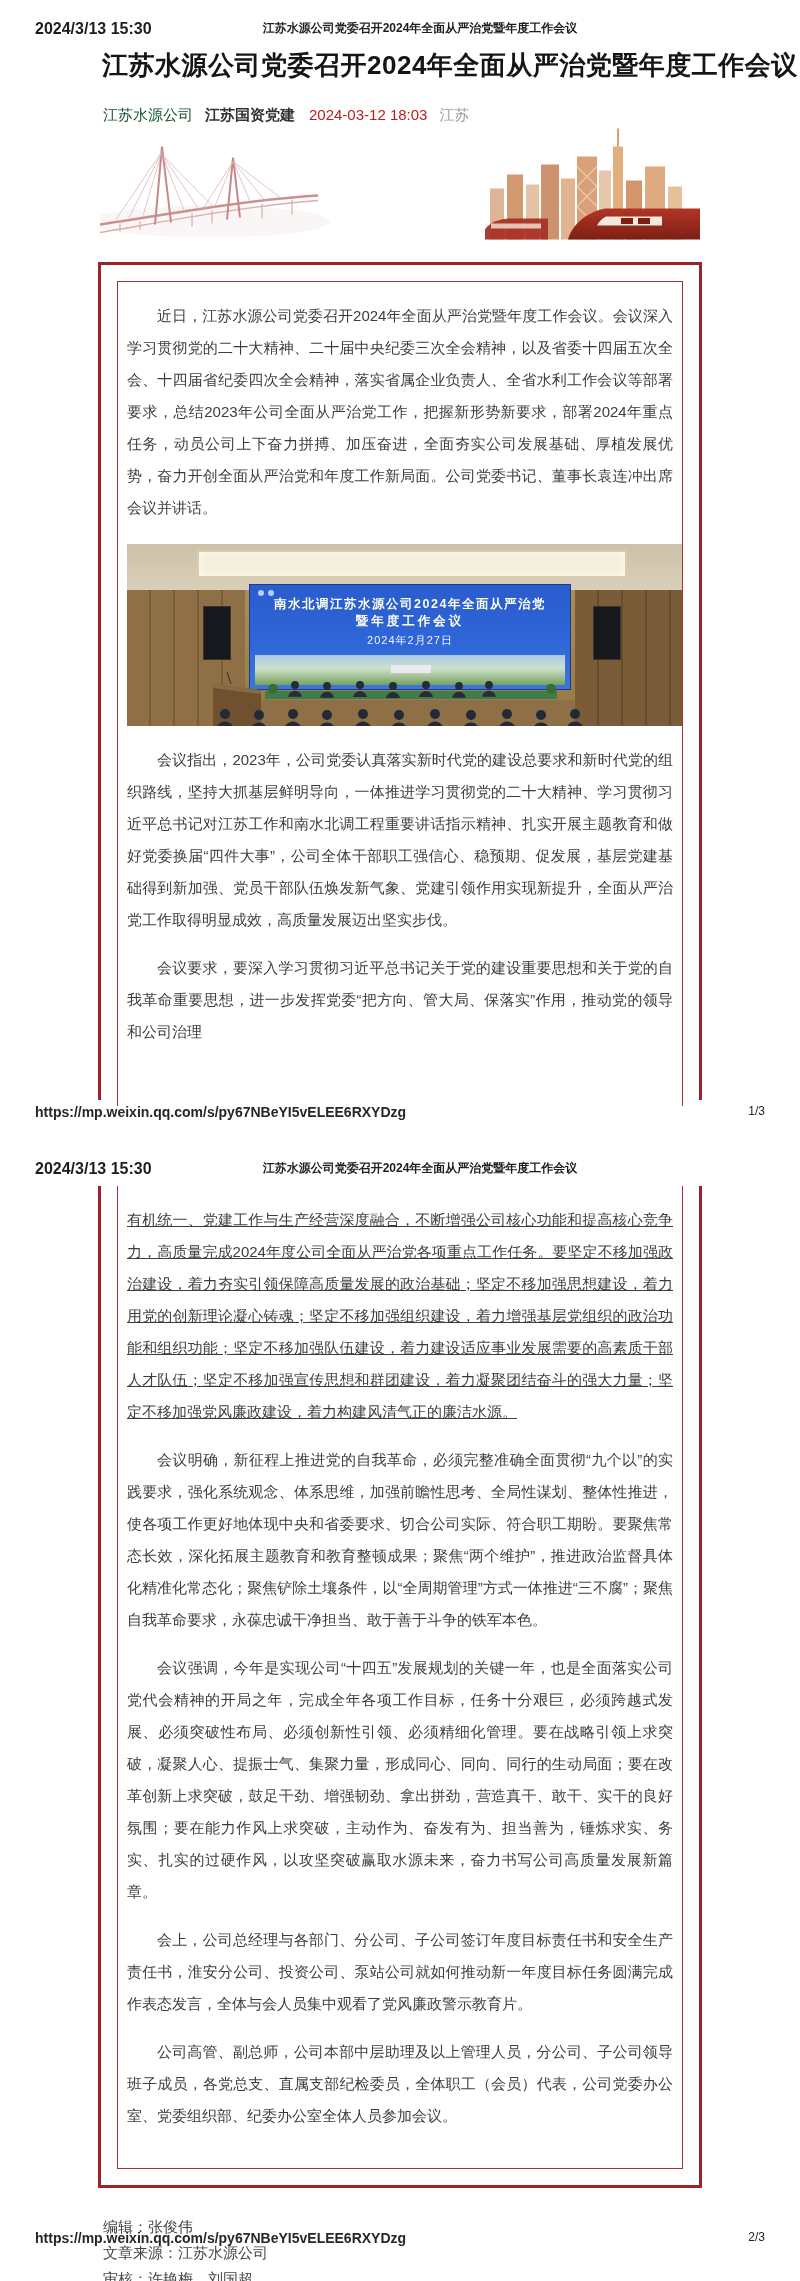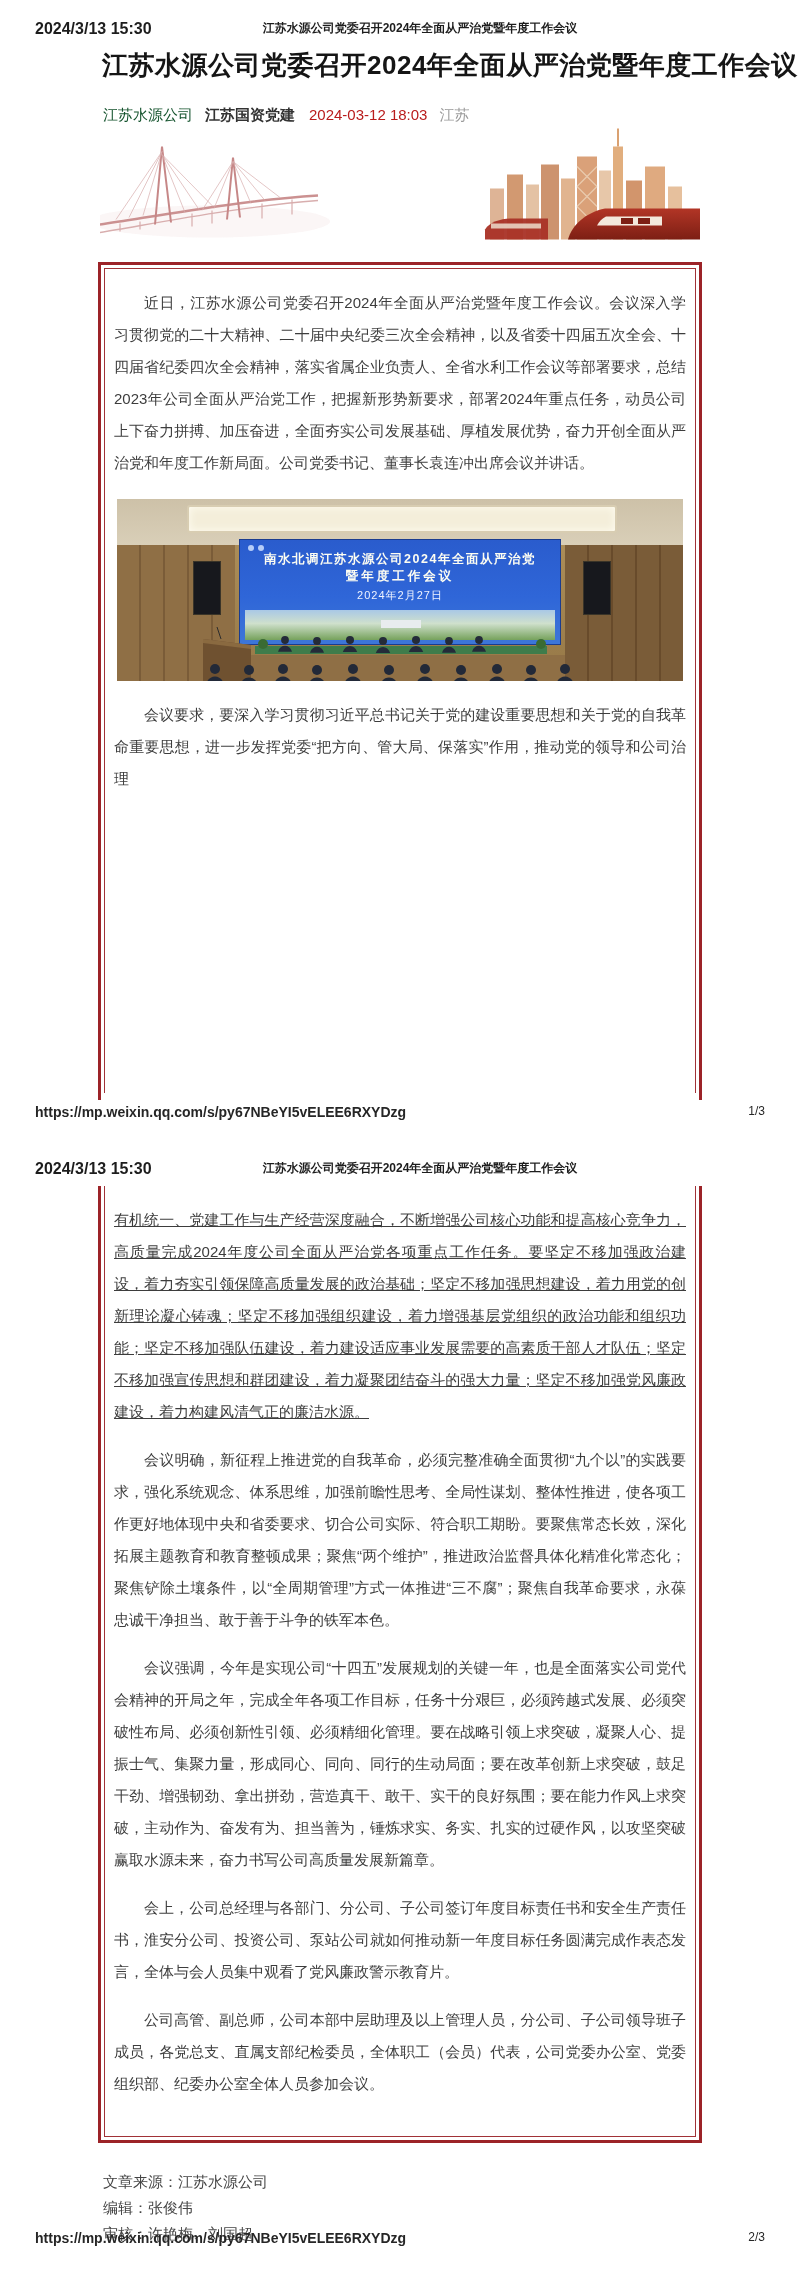--- a/index.html
+++ b/index.html
@@ -24,21 +24,21 @@
   .meta .account{margin-right:14px;color:#333333;font-weight:700;}
   .meta .mdate{margin-right:12px;color:#b91c1c;}
   .meta .mloc{color:#9b9b9b;}
 
   
   .banner{position:absolute;left:100px;top:126px;width:600px;height:114px;}
   .banner svg{display:block;width:100%;height:100%;}
 
   
   .cbox{position:absolute;left:98px;width:604px;border:3px solid #9c2328;box-sizing:border-box;background:#fff;}
-  .cbox-inner{border:1px solid #a13237;margin:3px;box-sizing:border-box;padding:14px 9px 20px 9px;}
+  .cbox-inner{border:1px solid #a13237;margin:16px;box-sizing:border-box;padding:14px 9px 20px 9px;}
   .page1 .cbox{top:262px;height:838px;border-bottom:none;}
   .page1 .cbox-inner{margin-bottom:0;border-bottom:none;height:825px;overflow:hidden;padding-bottom:0;}
   .page2 .artflow{position:absolute;left:98px;top:46px;width:604px;}
   .page2 .cbox{position:static;border-top:none;}
   .page2 .cbox-inner{margin-top:0;border-top:none;}
 
   .cbox p{margin:16px 0;font-size:15px;line-height:32px;color:#3d3d3d;text-align:justify;text-indent:2em;}
   .cbox p.cont{text-indent:0;margin-top:4px;text-decoration:underline;}
   .cbox p.first{margin-top:4px;}
 
@@ -227,20 +227,21 @@
           <g>
             <circle cx="80" cy="258" r="19" fill="#141925"></circle>
             <circle cx="180" cy="260" r="21" fill="#2a2118"></circle>
             <circle cx="295" cy="259" r="20" fill="#10141d"></circle>
             <circle cx="400" cy="261" r="22" fill="#1b212e"></circle>
             <circle cx="497" cy="258" r="18" fill="#272e3c"></circle>
           </g>
         </svg>
       </div>
 
+      <p>会议指出，2023年，公司党委认真落实新时代党的建设总要求和新时代党的组织路线，坚持大抓基层鲜明导向，一体推进学习贯彻党的二十大精神、学习贯彻习近平总书记对江苏工作和南水北调工程重要讲话指示精神、扎实开展主题教育和做好党委换届“四件大事”，公司全体干部职工强信心、稳预期、促发展，基层党建基础得到新加强、党员干部队伍焕发新气象、党建引领作用实现新提升，全面从严治党工作取得明显成效，高质量发展迈出坚实步伐。</p>
       <p>会议要求，要深入学习贯彻习近平总书记关于党的建设重要思想和关于党的自我革命重要思想，进一步发挥党委“把方向、管大局、保落实”作用，推动党的领导和公司治理</p>
     </div>
   </div>
 
   <div class="ftr-url">https://mp.weixin.qq.com/s/py67NBeYI5vELEE6RXYDzg</div>
   <div class="ftr-page">1/3</div>
 </div>
 
 <div class="page page2">
   <div class="hdr-date">2024/3/13 15:30</div>
@@ -251,21 +252,21 @@
       <div class="cbox-inner">
         <p class="cont">有机统一、党建工作与生产经营深度融合，不断增强公司核心功能和提高核心竞争力，高质量完成2024年度公司全面从严治党各项重点工作任务。要坚定不移加强政治建设，着力夯实引领保障高质量发展的政治基础；坚定不移加强思想建设，着力用党的创新理论凝心铸魂；坚定不移加强组织建设，着力增强基层党组织的政治功能和组织功能；坚定不移加强队伍建设，着力建设适应事业发展需要的高素质干部人才队伍；坚定不移加强宣传思想和群团建设，着力凝聚团结奋斗的强大力量；坚定不移加强党风廉政建设，着力构建风清气正的廉洁水源。</p>
         <p>会议明确，新征程上推进党的自我革命，必须完整准确全面贯彻“九个以”的实践要求，强化系统观念、体系思维，加强前瞻性思考、全局性谋划、整体性推进，使各项工作更好地体现中央和省委要求、切合公司实际、符合职工期盼。要聚焦常态长效，深化拓展主题教育和教育整顿成果；聚焦“两个维护”，推进政治监督具体化精准化常态化；聚焦铲除土壤条件，以“全周期管理”方式一体推进“三不腐”；聚焦自我革命要求，永葆忠诚干净担当、敢于善于斗争的铁军本色。</p>
         <p>会议强调，今年是实现公司“十四五”发展规划的关键一年，也是全面落实公司党代会精神的开局之年，完成全年各项工作目标，任务十分艰巨，必须跨越式发展、必须突破性布局、必须创新性引领、必须精细化管理。要在战略引领上求突破，凝聚人心、提振士气、集聚力量，形成同心、同向、同行的生动局面；要在改革创新上求突破，鼓足干劲、增强韧劲、拿出拼劲，营造真干、敢干、实干的良好氛围；要在能力作风上求突破，主动作为、奋发有为、担当善为，锤炼求实、务实、扎实的过硬作风，以攻坚突破赢取水源未来，奋力书写公司高质量发展新篇章。</p>
         <p>会上，公司总经理与各部门、分公司、子公司签订年度目标责任书和安全生产责任书，淮安分公司、投资公司、泵站公司就如何推动新一年度目标任务圆满完成作表态发言，全体与会人员集中观看了党风廉政警示教育片。</p>
         <p>公司高管、副总师，公司本部中层助理及以上管理人员，分公司、子公司领导班子成员，各党总支、直属支部纪检委员，全体职工（会员）代表，公司党委办公室、党委组织部、纪委办公室全体人员参加会议。</p>
       </div>
     </div>
 
     <div class="source">
+      <div>编辑：张俊伟</div>
       <div>文章来源：江苏水源公司</div>
-      <div>编辑：张俊伟</div>
       <div>审核：许艳梅、刘国超</div>
     </div>
   </div>
 
   <div class="ftr-url">https://mp.weixin.qq.com/s/py67NBeYI5vELEE6RXYDzg</div>
   <div class="ftr-page">2/3</div>
 </div>
 
 </body></html>

